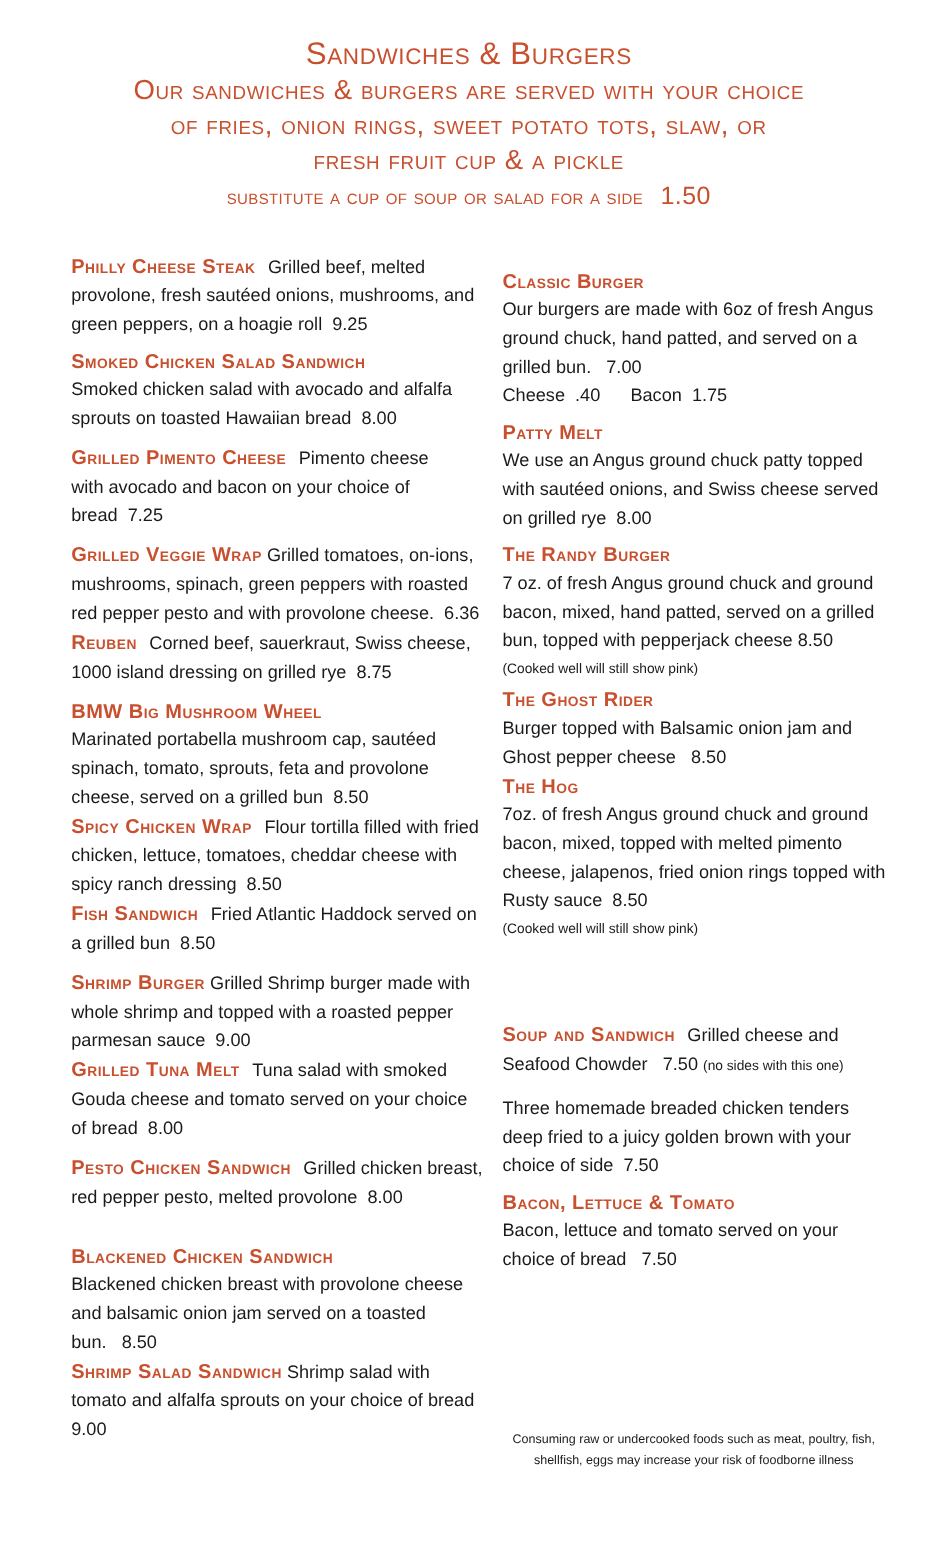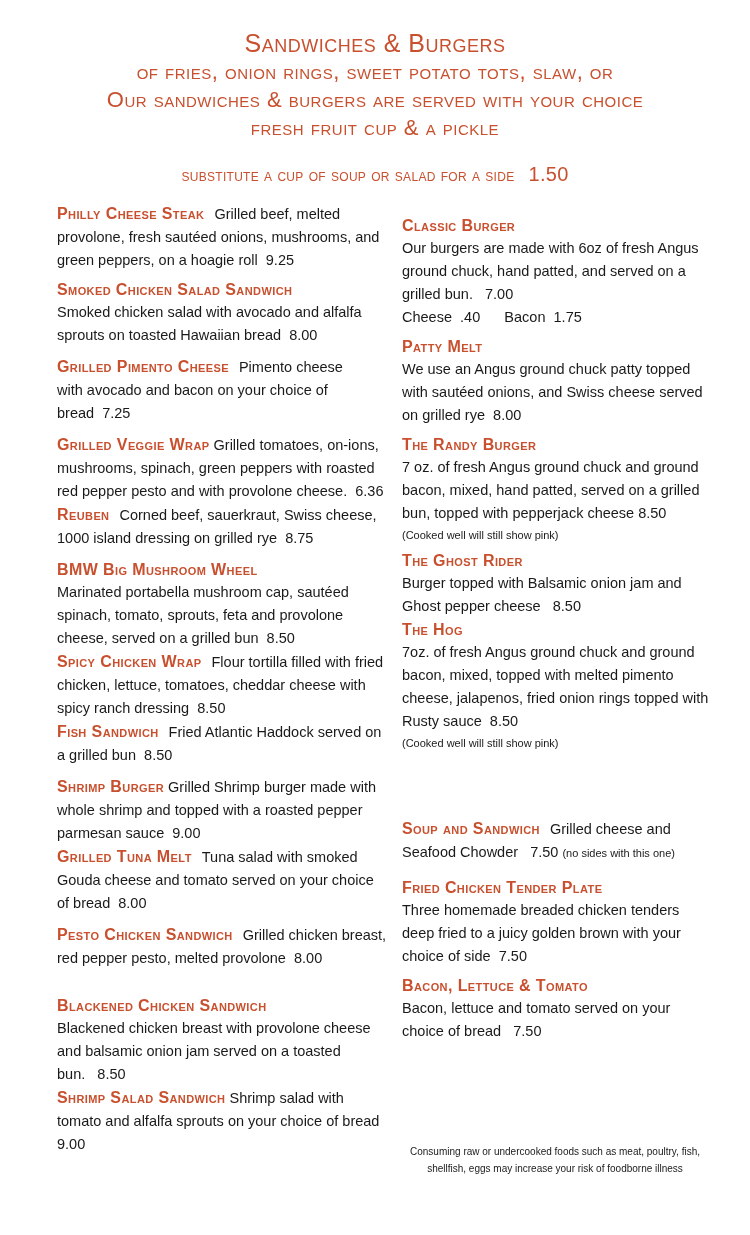--- a/index.html
+++ b/index.html
@@ -1,38 +1,38 @@
 <!DOCTYPE html>
 <html><head>
   <meta charset="utf-8">
   <style>
     html, body { margin: 0; padding: 0; background: #ffffff; }
     body { width: 750px; height: 1235px; position: relative; overflow: hidden; font-family: "Liberation Sans", sans-serif; color: #1a1a1a; }
     .header { position: absolute; left: 0; top: 28px; width: 750px; text-align: center; color: #c8502e; font-family: "Liberation Sans", sans-serif; font-variant: small-caps; }
     .header .title { font-size: 25px; line-height: 30px; font-weight: normal; letter-spacing: 0.5px; }
     .header .sub { font-size: 22px; line-height: 28px; letter-spacing: 0.5px; }
-    .header .subst { font-size: 17px; line-height: 26px; margin-top: 19px; letter-spacing: 0.3px; }
+    .header .subst { font-size: 17px; line-height: 26px; margin-top: 2px; letter-spacing: 0.3px; }
     .header .subst .price { font-size: 20px; margin-left: 14px; }
     .col { position: absolute; }
     .col-left { left: 57px; top: 202px; width: 330px; }
     .col-right { left: 402px; top: 214px; width: 310px; }
     .item { font-size: 14.5px; line-height: 23px; }
     .name { color: #c8502e; font-weight: bold; font-variant: small-caps; font-size: 16px; letter-spacing: 0.4px; }
     .gap { display: inline-block; width: 10px; }
     .note { font-size: 11px; line-height: 20px; }
     .block { display: block; }
     .disclaimer { position: absolute; left: 405px; top: 1143px; width: 300px; font-size: 10px; line-height: 17px; text-align: center; color: #1a1a1a; }
   </style>
 </head>
 <body>
 
 <div class="header">
   <div class="title">Sandwiches &amp; Burgers</div>
+  <div class="sub">Our sandwiches &amp; burgers are served with your choice</div>
   <div class="sub">of fries, onion rings, sweet potato tots, slaw, or</div>
-  <div class="sub">Our sandwiches &amp; burgers are served with your choice</div>
   <div class="sub">fresh fruit cup &amp; a pickle</div>
   <div class="subst">
     <span>substitute a cup of soup or salad for a side</span><span class="price">1.50</span>
   </div>
 </div>
 
 <div class="col col-left">
   <div class="item" style="margin-bottom:6px"><span class="name">Philly Cheese Steak</span><span class="gap"></span><span>Grilled beef, melted provolone, fresh sautéed onions, mushrooms, and green peppers, on a hoagie roll</span>&nbsp;&nbsp;<span>9.25</span></div>
   <div class="item" style="margin-bottom:8px"><span class="name block">Smoked Chicken Salad Sandwich</span><span>Smoked chicken salad with avocado and alfalfa sprouts on toasted Hawaiian bread</span>&nbsp;&nbsp;<span>8.00</span></div>
   <div class="item" style="margin-bottom:8px;width:300px"><span class="name">Grilled Pimento Cheese</span><span class="gap"></span><span>Pimento cheese with avocado and bacon on your choice of bread</span>&nbsp;&nbsp;<span>7.25</span></div>
@@ -48,17 +48,17 @@
   <div class="item"><span class="name">Shrimp Salad Sandwich</span> <span>Shrimp salad with tomato and alfalfa sprouts on your choice of bread</span> <span>9.00</span></div>
 </div>
 
 <div class="col col-right">
   <div class="item" style="margin-bottom:6px"><span class="name block">Classic Burger</span><span>Our burgers are made with 6oz of fresh Angus ground chuck, hand patted, and served on a grilled bun.</span>&nbsp;&nbsp;&nbsp;<span>7.00</span><span class="block" style="white-space:pre">Cheese  .40      Bacon  1.75</span></div>
   <div class="item" style="margin-bottom:6px"><span class="name block">Patty Melt</span><span>We use an Angus ground chuck patty topped with sautéed onions, and Swiss cheese served on grilled rye</span>&nbsp;&nbsp;<span>8.00</span></div>
   <div class="item" style="margin-bottom:4px"><span class="name block">The Randy Burger</span><span>7 oz. of fresh Angus ground chuck and ground bacon, mixed, hand patted, served on a grilled bun, topped with pepperjack cheese</span> <span>8.50</span><span class="note block">(Cooked well will still show pink)</span></div>
   <div class="item"><span class="name block">The Ghost Rider</span><span>Burger topped with Balsamic onion jam and Ghost pepper cheese</span>&nbsp;&nbsp;&nbsp;<span>8.50</span></div>
   <div class="item" style="margin-bottom:64px"><span class="name block">The Hog</span><span>7oz. of fresh Angus ground chuck and ground bacon, mixed, topped with melted pimento cheese, jalapenos, fried onion rings topped with Rusty sauce</span>&nbsp;&nbsp;<span>8.50</span><span class="note block">(Cooked well will still show pink)</span></div>
   <div class="item" style="margin-bottom:12px"><span class="name">Soup and Sandwich</span><span class="gap"></span><span>Grilled cheese and Seafood Chowder</span>&nbsp;&nbsp;&nbsp;<span>7.50</span> <span class="note">(no sides with this one)</span></div>
-  <div class="item" style="margin-bottom:6px"><span class="name block">Fried Chicken Tender Plate</span><span>Three homemade breaded chicken tenders deep fried to a juicy golden brown with your choice of side</span>&nbsp;&nbsp;<span>7.50</span></div>
+  <div class="item" style="margin-bottom:6px"><span>Three homemade breaded chicken tenders deep fried to a juicy golden brown with your choice of side</span>&nbsp;&nbsp;<span>7.50</span></div>
   <div class="item"><span class="name block">Bacon, Lettuce &amp; Tomato</span><span>Bacon, lettuce and tomato served on your choice of bread</span>&nbsp;&nbsp;&nbsp;<span>7.50</span></div>
 </div>
 
 <div class="disclaimer">Consuming raw or undercooked foods such as meat, poultry, fish, shellfish, eggs may increase your risk of foodborne illness</div>
 
 </body></html>

